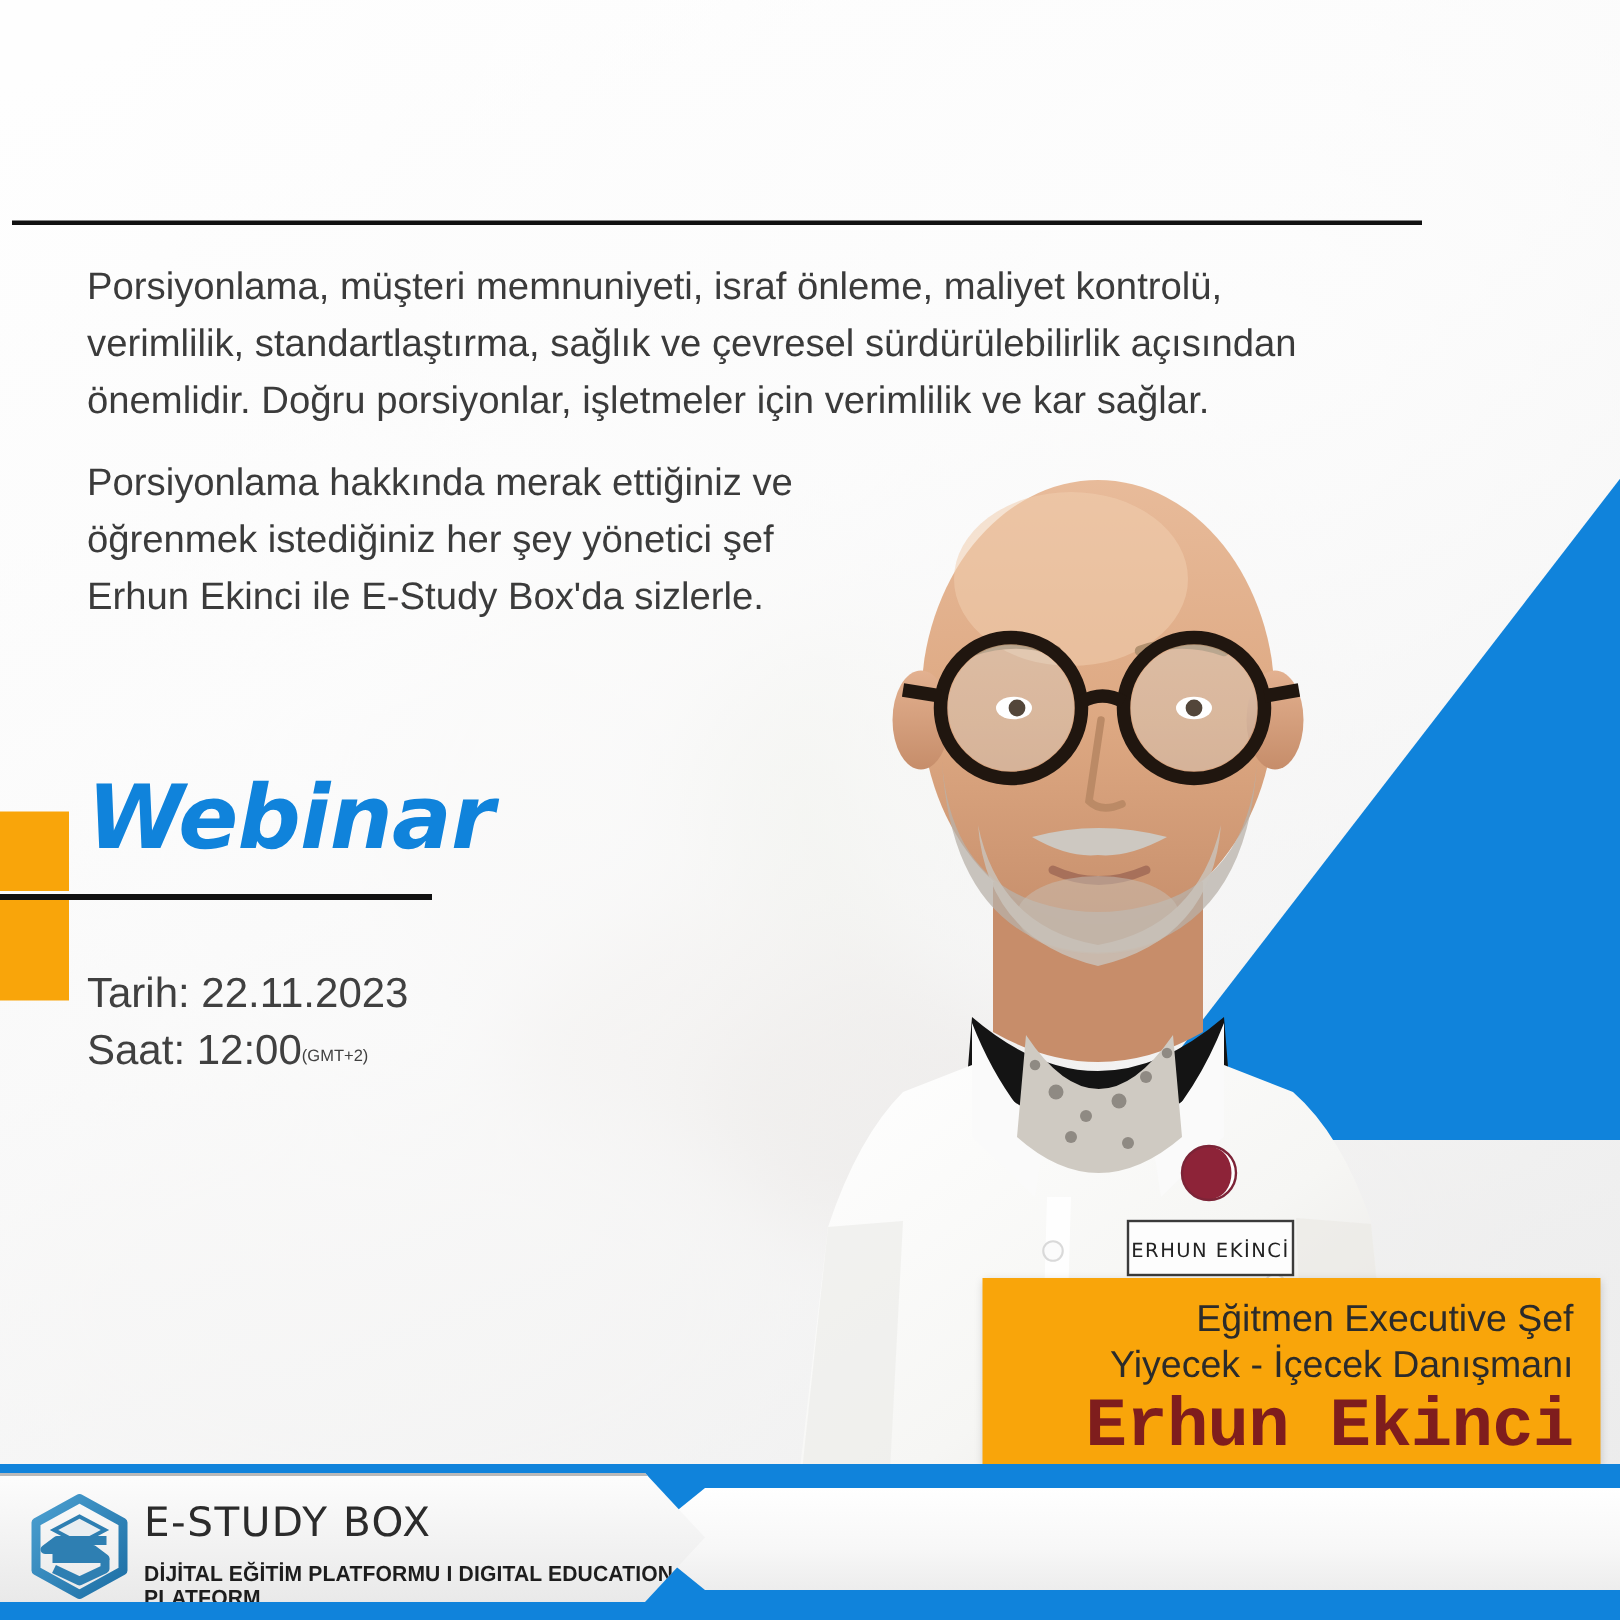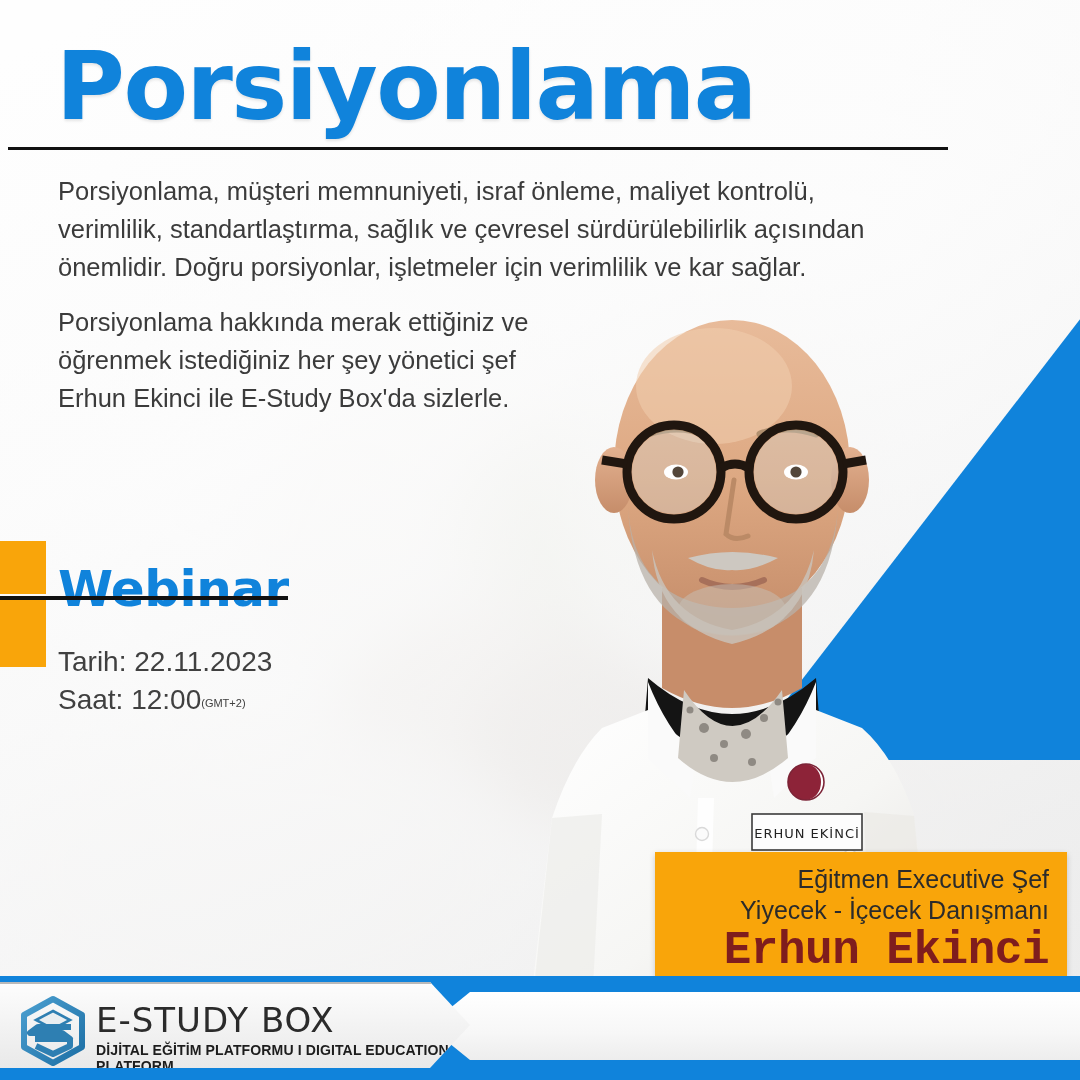--- a/index.html
+++ b/index.html
@@ -77,23 +77,24 @@
     white-space:pre-line;
   }
   .para-1{left:58px;top:172px;width:940px;}
   .para-2{left:58px;top:303px;width:640px;}
 
   
   .ob{position:absolute;left:0;background:#f9a50a;}
   .ob-top{top:541px;width:46px;height:53px;}
   .ob-bot{top:600px;width:46px;height:67px;}
   .web-word{
-    position:absolute;left:58px;top:560px;
-    font-size:50px;font-weight:700;color:#1083db;letter-spacing:-.5px;
+    position:absolute;left:58px;top:510px;
+    font-size:59px;font-weight:700;color:#1083db;letter-spacing:-.5px;
     font-family:"DejaVu Sans","Liberation Sans",sans-serif;
+    font-style:italic;
   }
   .web-rule{position:absolute;left:0px;top:596px;width:288px;height:4px;background:#111;}
   .web-line{
     position:absolute;left:58px;color:#404040;font-size:28px;font-weight:400;margin-top:40px;
   }
   .web-date{top:606px;}
   .web-time{top:644px;}
   .gmt{font-size:11px;vertical-align:2px;}
 
   
@@ -126,21 +127,21 @@
   .f-left::before{content:"";position:absolute;left:0;top:0;width:100%;height:2px;background:#b9b9b9;}
   .f-right{
     position:absolute;left:428px;top:16px;width:652px;height:68px;
     background:linear-gradient(180deg,#ffffff 0%,#f7f7f7 60%,#ededed 100%);
     clip-path:polygon(42px 0, 100% 0, 100% 100%, 42px 100%, 0 50%);
     box-shadow:0 1px 4px rgba(0,0,0,.22);
   }
   .esb-logo{position:absolute;left:18px;top:14px;width:70px;height:70px;}
   .esb-name{
     position:absolute;left:96px;top:18px;
-    font-size:34px;letter-spacing:1px;color:#2b2b2b;font-weight:400;
+    font-size:27px;letter-spacing:1px;color:#2b2b2b;font-weight:400;
     font-family:"DejaVu Sans","Liberation Sans",sans-serif;
   }
   .esb-sub{
     position:absolute;left:96px;top:60px;
     font-size:14.5px;letter-spacing:.1px;color:#1d1d1d;font-weight:700;
     transform:scaleX(.97);transform-origin:left center;
   }
 </style>
 </head>
 <body>
@@ -258,21 +259,20 @@
                Q214 360 200 292 Z" fill="#c9c4bd" opacity=".8"></path>
 
       <path d="M236 300 Q280 288 326 300 Q300 314 280 312 Q260 314 236 300 Z" fill="#cdc8c1"></path>
 
       <path d="M250 322 Q280 336 312 322" stroke="#a7705a" stroke-width="6" fill="none" stroke-linecap="round"></path>
 
       <ellipse cx="280" cy="352" rx="54" ry="26" fill="#c8bfb5" opacity=".5"></ellipse>
     </svg>
   </div>
 
-  <div class="title">Porsiyonlama</div>
   <div class="title-rule"></div>
 
   <div class="para para-2">Porsiyonlama hakkında merak ettiğiniz ve
 öğrenmek istediğiniz her şey yönetici şef
 Erhun Ekinci ile E-Study Box'da sizlerle.</div>
   <div class="para para-1">Porsiyonlama, müşteri memnuniyeti, israf önleme, maliyet kontrolü,
 verimlilik, standartlaştırma, sağlık ve çevresel sürdürülebilirlik açısından
 önemlidir. Doğru porsiyonlar, işletmeler için verimlilik ve kar sağlar.</div>
 
   <div class="ob ob-top"></div>

